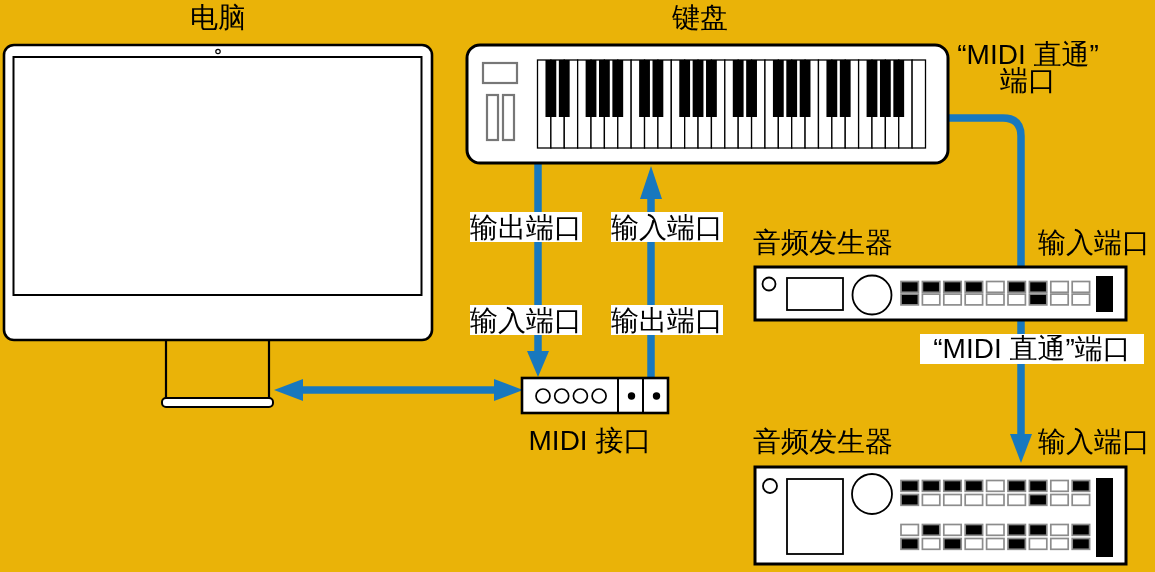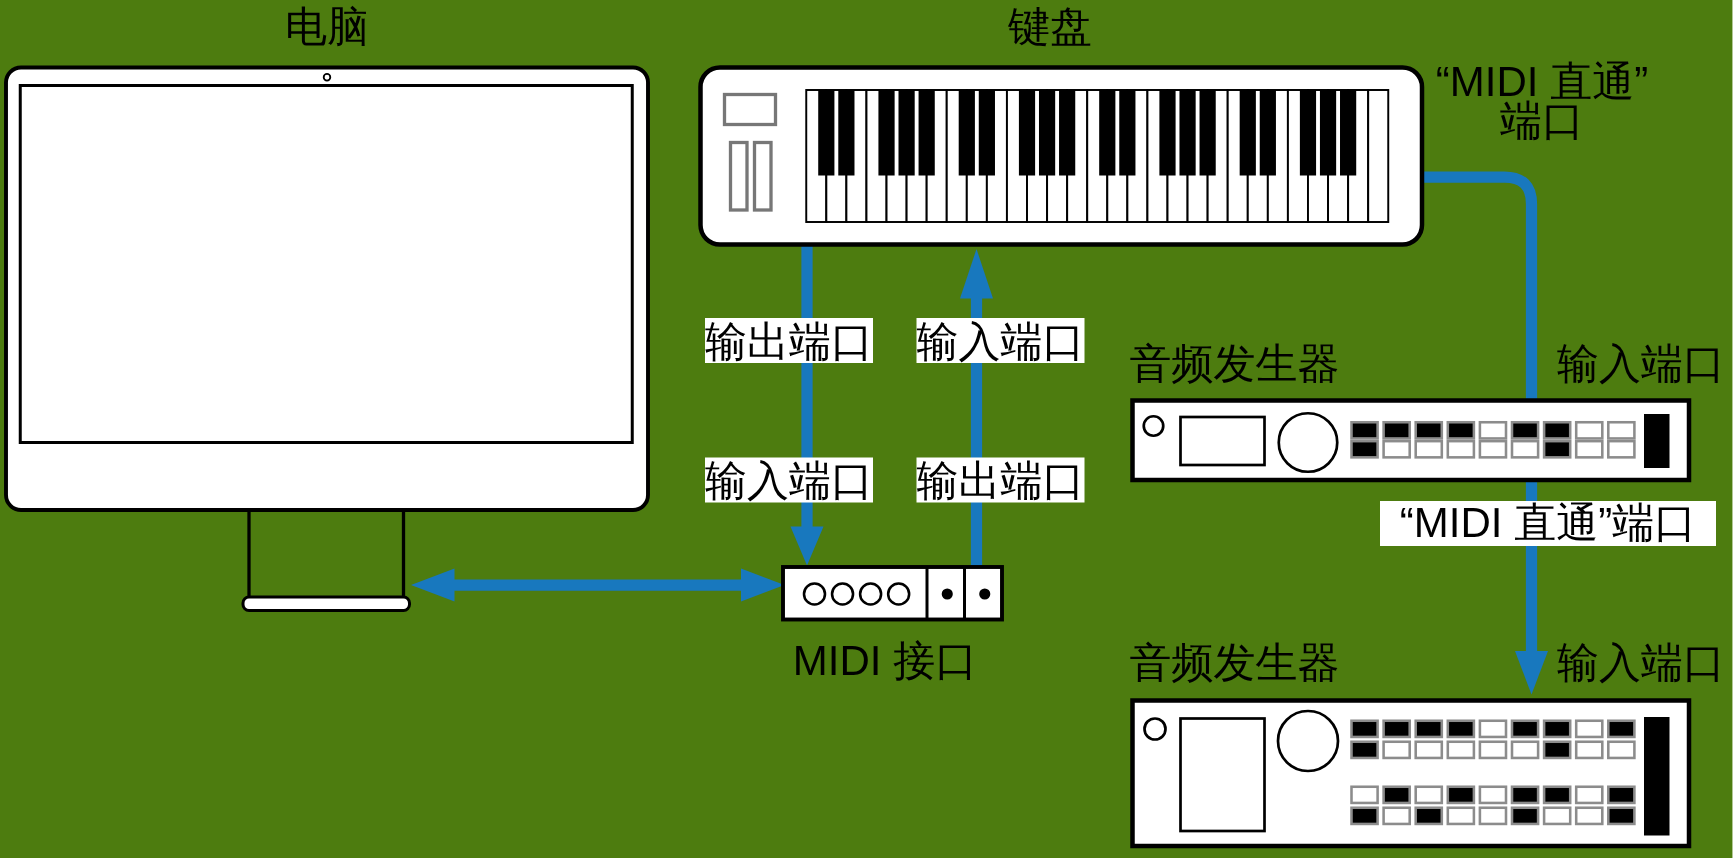--- a/index.html
+++ b/index.html
@@ -1,16 +1,16 @@
 <!DOCTYPE html>
 <html><head>
 <meta charset="utf-8">
 <style>
   html,body{margin:0;padding:0;background:#ffffff;}
-  .stage{position:relative;width:1155px;height:572px;background:#4d7c0f;overflow:hidden;}
+  .stage{position:relative;width:1155px;height:572px;background:#eab308;overflow:hidden;}
   svg{display:block;}
   text{font-family:"Liberation Sans","DejaVu Sans",sans-serif;fill:#000;}
   .lbl{font-size:28px;}
 </style>
 </head>
 <body>
 
 <div class="stage">
 <svg width="1155" height="572" viewBox="0 0 1155 572">
 

